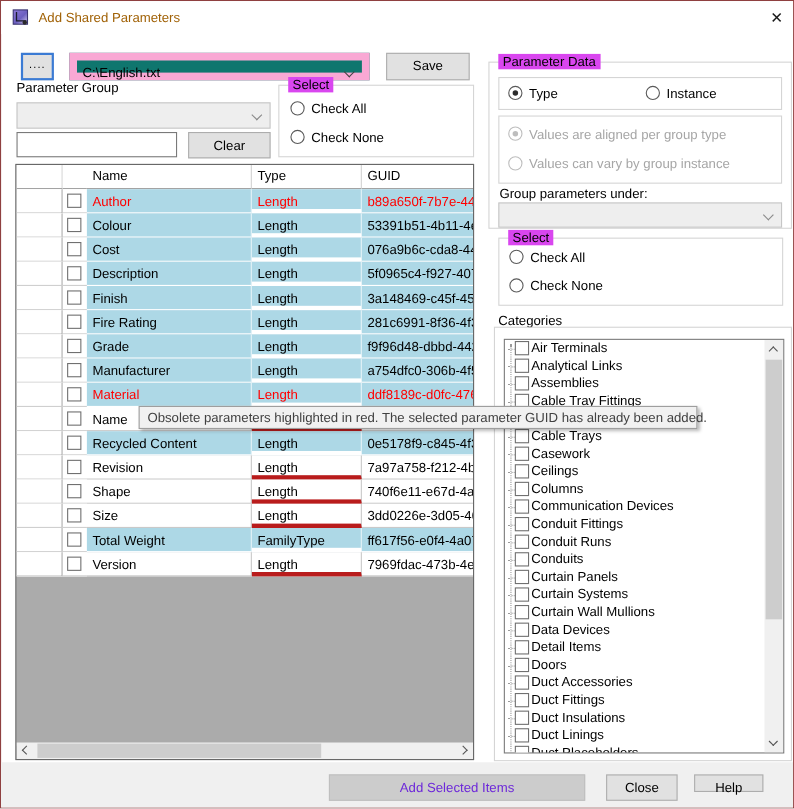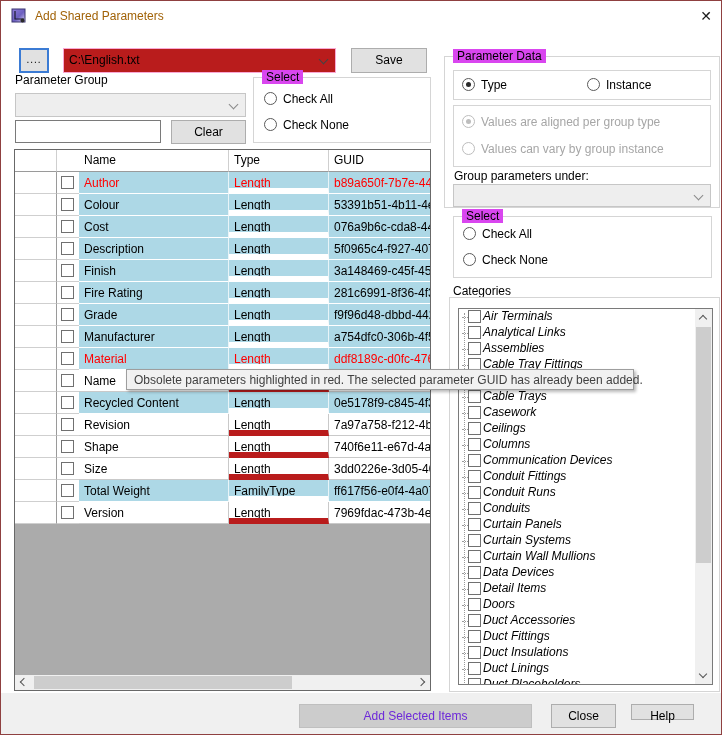--- a/index.html
+++ b/index.html
@@ -13,21 +13,21 @@
 
   
   #titlebar { left:0; top:0; width:720px; height:30px; background:#fff; }
   #app-icon { left:10px; top:7px; width:16px; height:16px; }
   #title-text { left:34px; top:8px; font-size:12px; color:#a16207; }
   #close-btn { left:692px; top:4px; width:26px; height:22px; text-align:center; line-height:22px; font-size:14px; color:#1a1a1a; cursor:pointer; }
 
   
   .btn { background:#e1e1e1; border:1px solid #adadad; text-align:center; font-size:12px; color:#000; line-height:22px; }
   .btn-disabled { background:#cccccc; border:1px solid #bfbfbf; color:#6d28d9; }
-  .combo { background:#b91c1c; border:1px solid #f9a8d4; }
+  .combo { background:#0f766e; border:7px solid #f9a8d4; }
   .combo .combo-text { position:absolute; left:5px; top:4px; }
   .chev { position:absolute; width:7px; height:7px; border-right:1px solid #444; border-bottom:1px solid #444; transform:rotate(45deg); }
   .combo .chev { right:8px; top:7px; }
   .combo-disabled { background:#eeeeee; border:1px solid #c6c6c6; }
   .combo-disabled .chev { border-color:#8a8a8a; }
   .textbox { background:#fff; border:1px solid #7a7a7a; }
   .groupbox { border:1px solid #d5d5d5; }
   .gb-label { position:absolute; top:-8px; left:8px; background:#d946ef; padding:0 4px; font-size:12px; }
   .radio { display:inline-block; width:13px; height:13px; border:1px solid #5a5a5a; border-radius:50%; background:#fff; position:relative; vertical-align:-2px; }
   .radio.checked::after { content:""; position:absolute; left:3px; top:3px; width:5px; height:5px; border-radius:50%; background:#2b2b2b; }
@@ -39,21 +39,21 @@
   .checkbox { display:inline-block; width:13px; height:13px; border:1px solid #707070; background:#fff; }
 
   
   #grid { left:13px; top:148px; width:417px; height:542px; border:1px solid #686868; background:#ababab; overflow:hidden; }
   .g-row { position:relative; display:flex; width:415px; height:22px; background:#fff; }
   .g-row.hl { background:#fff; }
   .g-cell { height:100%; overflow:hidden; white-space:nowrap; padding:4px 0 0 5px; }
   .c-rowhdr { width:42px; background:#fff; border-right:1px solid #9a9a9a; border-bottom:1px solid #cfcfcf; }
   .c-chk   { width:22px; background:#fff; border-bottom:1px solid #cfcfcf; padding:4px 0 0 4px; }
   .c-name  { width:150px; border-right:1px solid #c9c9c9; border-bottom:1px solid #c9c9c9; }
-  .c-type  { width:100px; border-right:1px solid #c9c9c9; border-bottom:6px solid #b91c1c; }
+  .c-type  { width:100px; border-right:1px solid #c9c9c9; border-bottom:4px solid #b91c1c; }
   .c-guid  { flex:1; border-bottom:1px solid #c9c9c9; }
   .g-row.hl .c-name, .g-row.hl .c-type, .g-row.hl .c-guid { background:#add8e6; border-right-color:#e8f4f8; border-bottom-color:#ffffff; }
   .g-row.red .c-name, .g-row.red .c-type, .g-row.red .c-guid { color:#ff0000; }
   #grid-header .g-cell { padding-top:3px; border-bottom:1px solid #9a9a9a; border-right-color:#cfcfcf; background:#fff; }
   #grid-filler { width:415px; height:154px; background:#ababab; }
   
   #hscroll { position:absolute; left:0; bottom:0; width:415px; height:15px; background:#f0f0f0; }
   #hscroll .arrow { position:absolute; top:4px; width:6px; height:6px; border-right:1px solid #555; border-bottom:1px solid #555; }
   #hs-left  { left:6px;  transform:rotate(135deg); }
   #hs-right { right:6px; transform:rotate(-45deg); }
@@ -66,21 +66,21 @@
   
   #pd-group { left:443px; top:55px; width:276px; height:152px; }
   #ti-panel { left:8px; top:13px; width:258px; height:30px; border:1px solid #d5d5d5; }
   #val-panel { left:8px; top:48px; width:258px; height:62px; border:1px solid #d5d5d5; }
   #group-under-label { left:9px; top:112px; }
   #group-under-combo { left:8px; top:127px; width:258px; height:23px; }
   #sel2-group { left:452px; top:215px; width:259px; height:62px; }
   #cat-label { left:452px; top:283px; }
   #cat-group { left:448px; top:296px; width:271px; height:395px; }
   #cat-list { position:absolute; left:8px; top:10px; width:255px; height:377px; background:#fff; border:1px solid #7a7a7a; overflow:hidden; }
-  .cat-item { position:relative; height:16px; white-space:nowrap; padding-left:24px;font-style:italic; }
+  .cat-item { position:relative; height:16px; white-space:nowrap; padding-left:24px; }
   .cat-item .checkbox { position:absolute; left:9px; top:1px; }
   .cat-item .stub { position:absolute; left:3px; top:8px; width:6px; border-top:1px dotted #9a9a9a; }
   .cat-item.hidden-row > * { visibility:hidden; }
   #tree-vline { position:absolute; left:5px; top:4px; height:372px; border-left:1px dotted #9a9a9a; }
   
   #vscroll { position:absolute; right:0; top:0; width:17px; height:375px; background:#f0f0f0; }
   #vscroll .arrow { position:absolute; left:5px; width:6px; height:6px; border-right:1px solid #555; border-bottom:1px solid #555; }
   #vs-up   { top:7px; transform:rotate(-135deg); }
   #vs-down { bottom:7px; transform:rotate(45deg); }
   #vs-thumb { position:absolute; left:1px; top:18px; width:15px; height:236px; background:#cdcdcd; }

